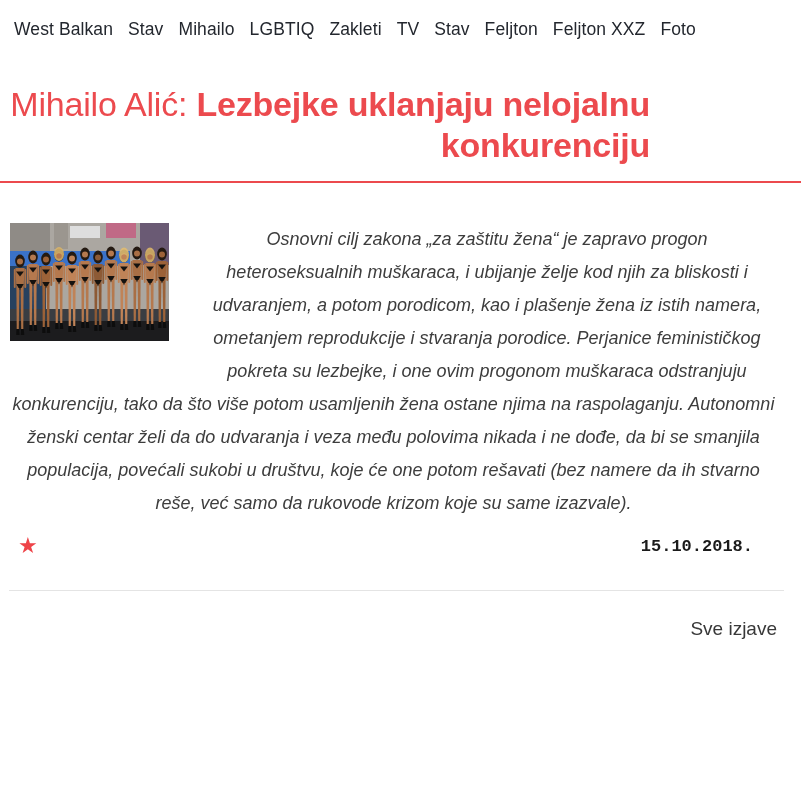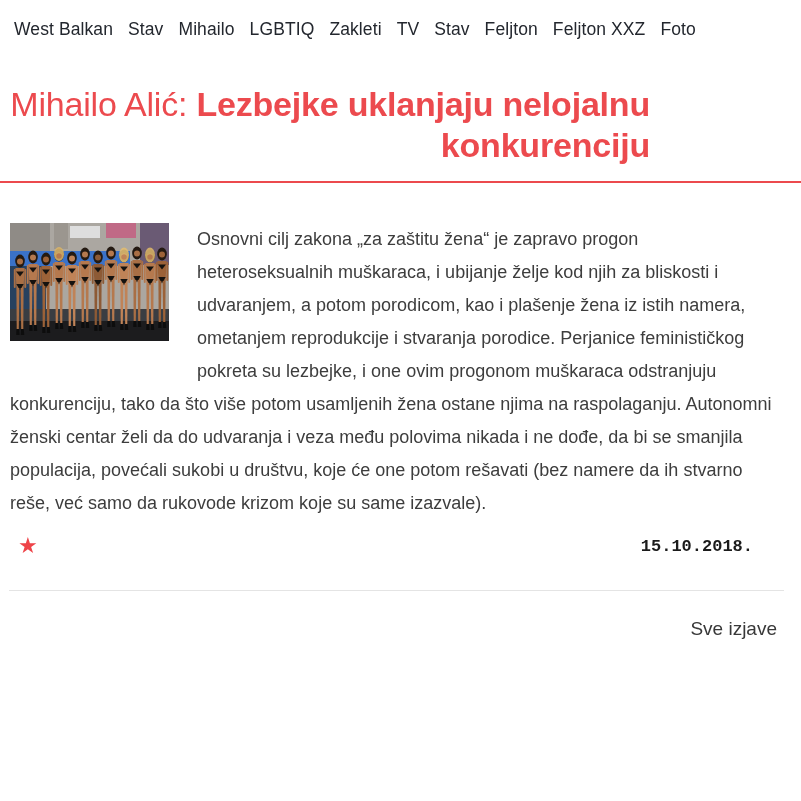--- a/index.html
+++ b/index.html
@@ -54,23 +54,25 @@
   .photo {
     float: left;
     width: 159px;
     height: 118px;
     margin: 0 28px 20px 0;
     display: block;
     cursor: pointer;
   }
   .lead {
     margin: 0;
+    font-style: italic;
     font-size: 18px;
     line-height: 33px;
     color: #3d3d3d;
+    text-align: center;
   }
   .body-para {
     clear: both;
     margin: 26px 0 0 0;
     font-size: 18px;
     line-height: 33px;
     color: #454545;
   }
 
   

